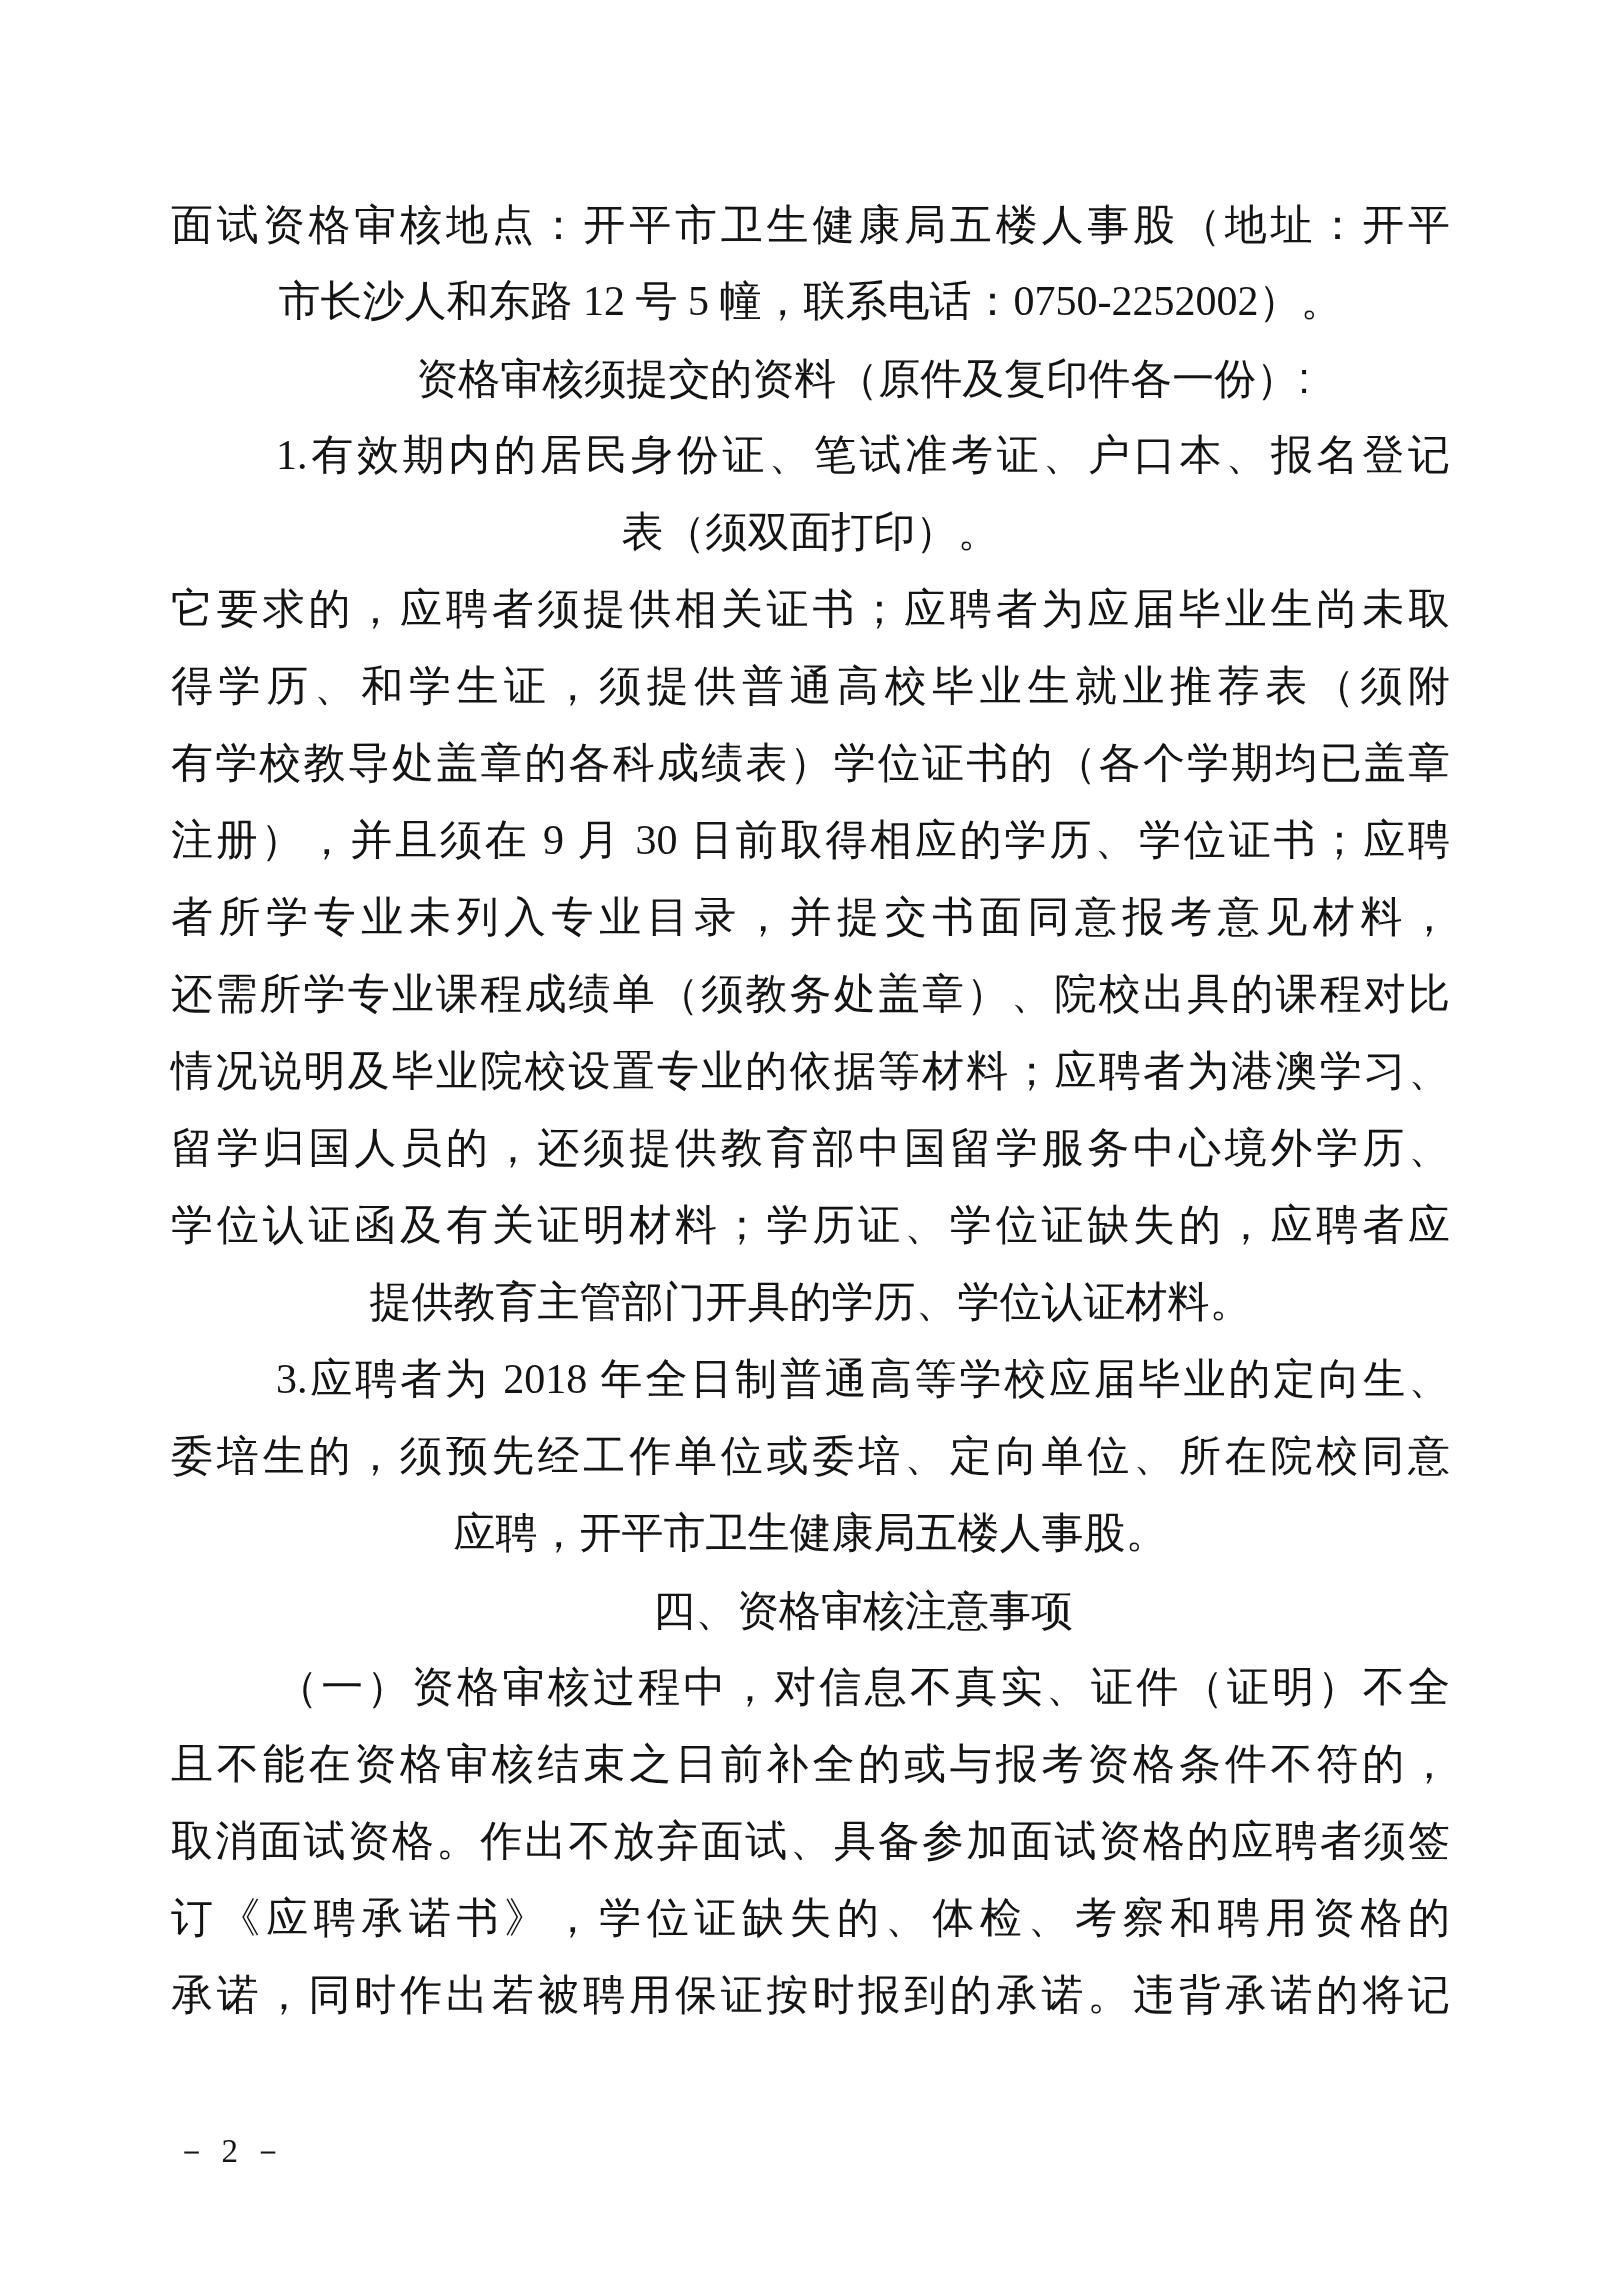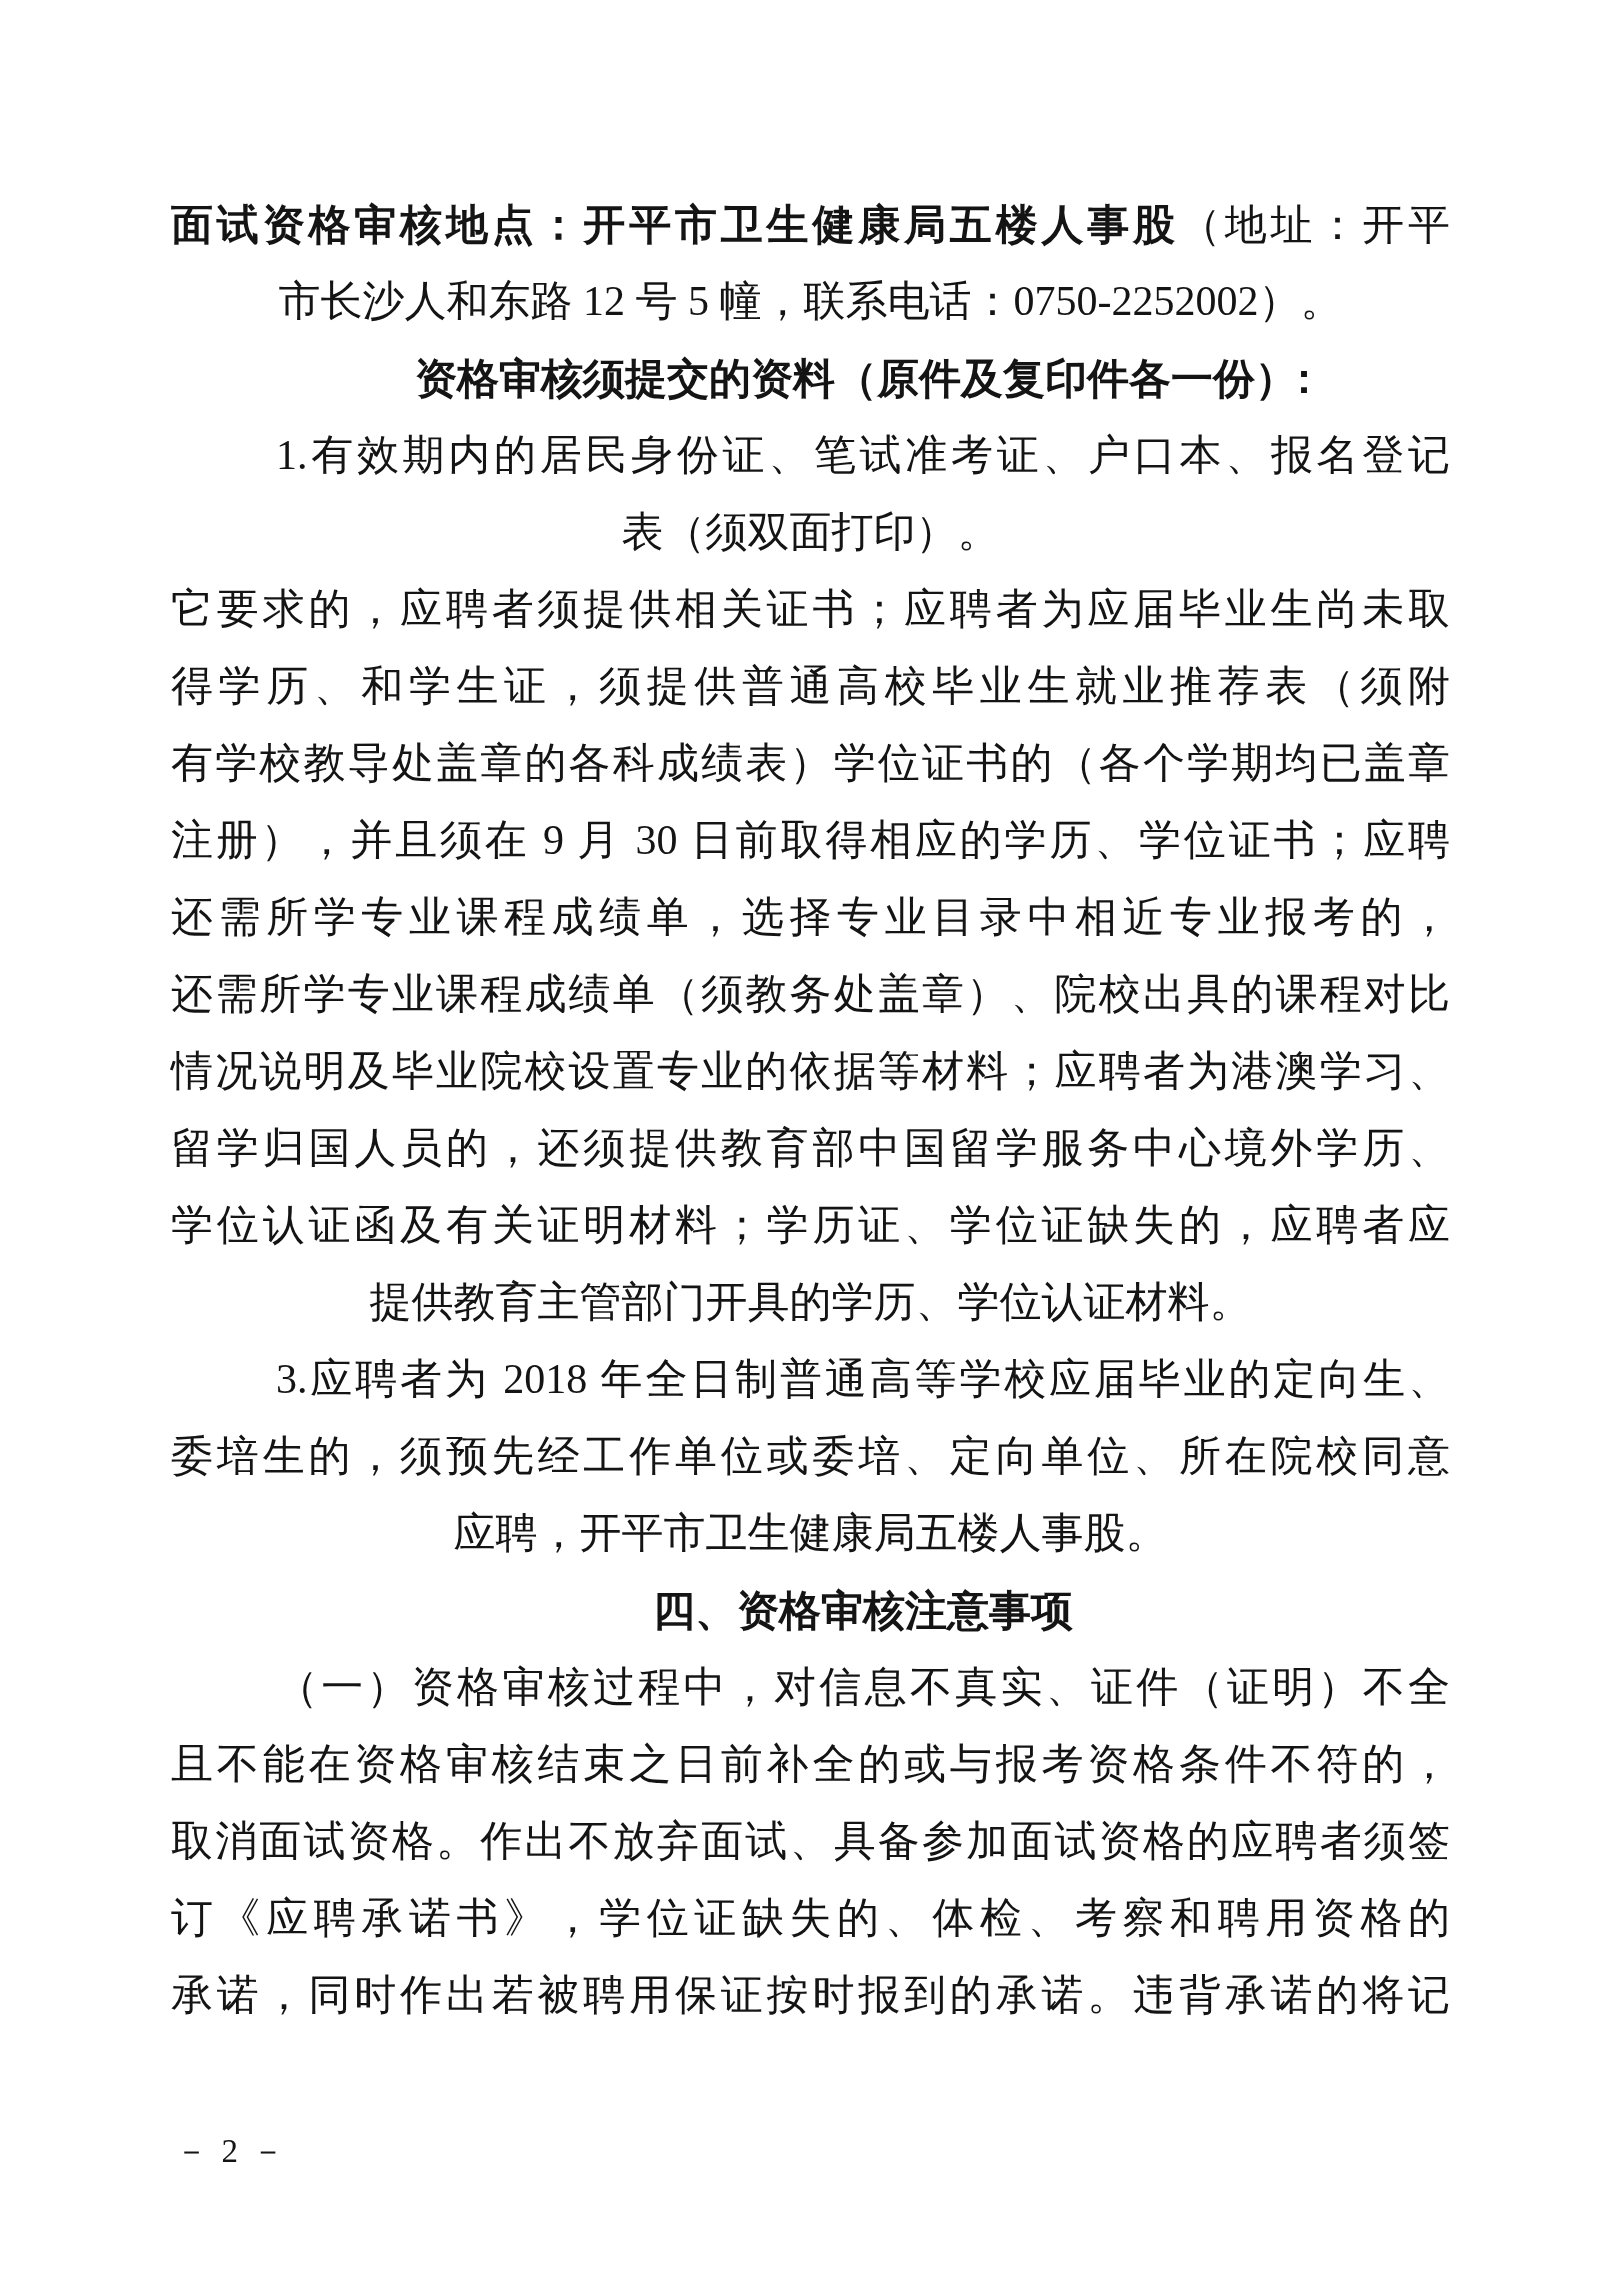--- a/index.html
+++ b/index.html
@@ -35,21 +35,21 @@
   }
   .line.indent {
     text-indent: 105px;
   }
   .seg {
     font-family: "Liberation Serif", serif;
     font-weight: 400;
   }
   .seg-bold {
     font-family: "Liberation Sans", sans-serif;
-    font-weight: 700;
+    font-weight: 400;
     margin-top: 30px;
   }
   .page-number {
     position: absolute;
     left: 175px;
     top: 2128px;
     font-size: 33px;
     line-height: 46px;
     font-family: "Liberation Serif", serif;
     color: #141414;
@@ -63,21 +63,21 @@
   <div class="content">
       <div class="line justify"><span class="seg seg-bold">面试资格审核地点：开平市卫生健康局五楼人事股</span><span class="seg">（地址：开平</span></div>
       <div class="line"><span class="seg">市长沙人和东路 12 号 5 幢，联系电话：0750-2252002）。</span></div>
       <div class="line indent"><span class="seg seg-bold">资格审核须提交的资料（原件及复印件各一份）:</span></div>
       <div class="line justify indent"><span class="seg">1.有效期内的居民身份证、笔试准考证、户口本、报名登记</span></div>
       <div class="line"><span class="seg">表（须双面打印）。</span></div>
       <div class="line justify"><span class="seg">它要求的，应聘者须提供相关证书；应聘者为应届毕业生尚未取</span></div>
       <div class="line justify"><span class="seg">得学历、和学生证，须提供普通高校毕业生就业推荐表（须附</span></div>
       <div class="line justify"><span class="seg">有学校教导处盖章的各科成绩表）学位证书的（各个学期均已盖章</span></div>
       <div class="line justify"><span class="seg">注册），并且须在 9 月 30 日前取得相应的学历、学位证书；应聘</span></div>
-      <div class="line justify"><span class="seg">还需所学专业课程成绩单，选择专业目录中相近专业报考的，</span></div>
+      <div class="line justify"><span class="seg">者所学专业未列入专业目录，并提交书面同意报考意见材料，</span></div>
       <div class="line justify"><span class="seg">还需所学专业课程成绩单（须教务处盖章）、院校出具的课程对比</span></div>
       <div class="line justify"><span class="seg">情况说明及毕业院校设置专业的依据等材料；应聘者为港澳学习、</span></div>
       <div class="line justify"><span class="seg">留学归国人员的，还须提供教育部中国留学服务中心境外学历、</span></div>
       <div class="line justify"><span class="seg">学位认证函及有关证明材料；学历证、学位证缺失的，应聘者应</span></div>
       <div class="line"><span class="seg">提供教育主管部门开具的学历、学位认证材料。</span></div>
       <div class="line justify indent"><span class="seg">3.应聘者为 2018 年全日制普通高等学校应届毕业的定向生、</span></div>
       <div class="line justify"><span class="seg">委培生的，须预先经工作单位或委培、定向单位、所在院校同意</span></div>
       <div class="line"><span class="seg">应聘，开平市卫生健康局五楼人事股。</span></div>
       <div class="line indent"><span class="seg seg-bold">四、资格审核注意事项</span></div>
       <div class="line justify indent"><span class="seg">（一）资格审核过程中，对信息不真实、证件（证明）不全</span></div>

